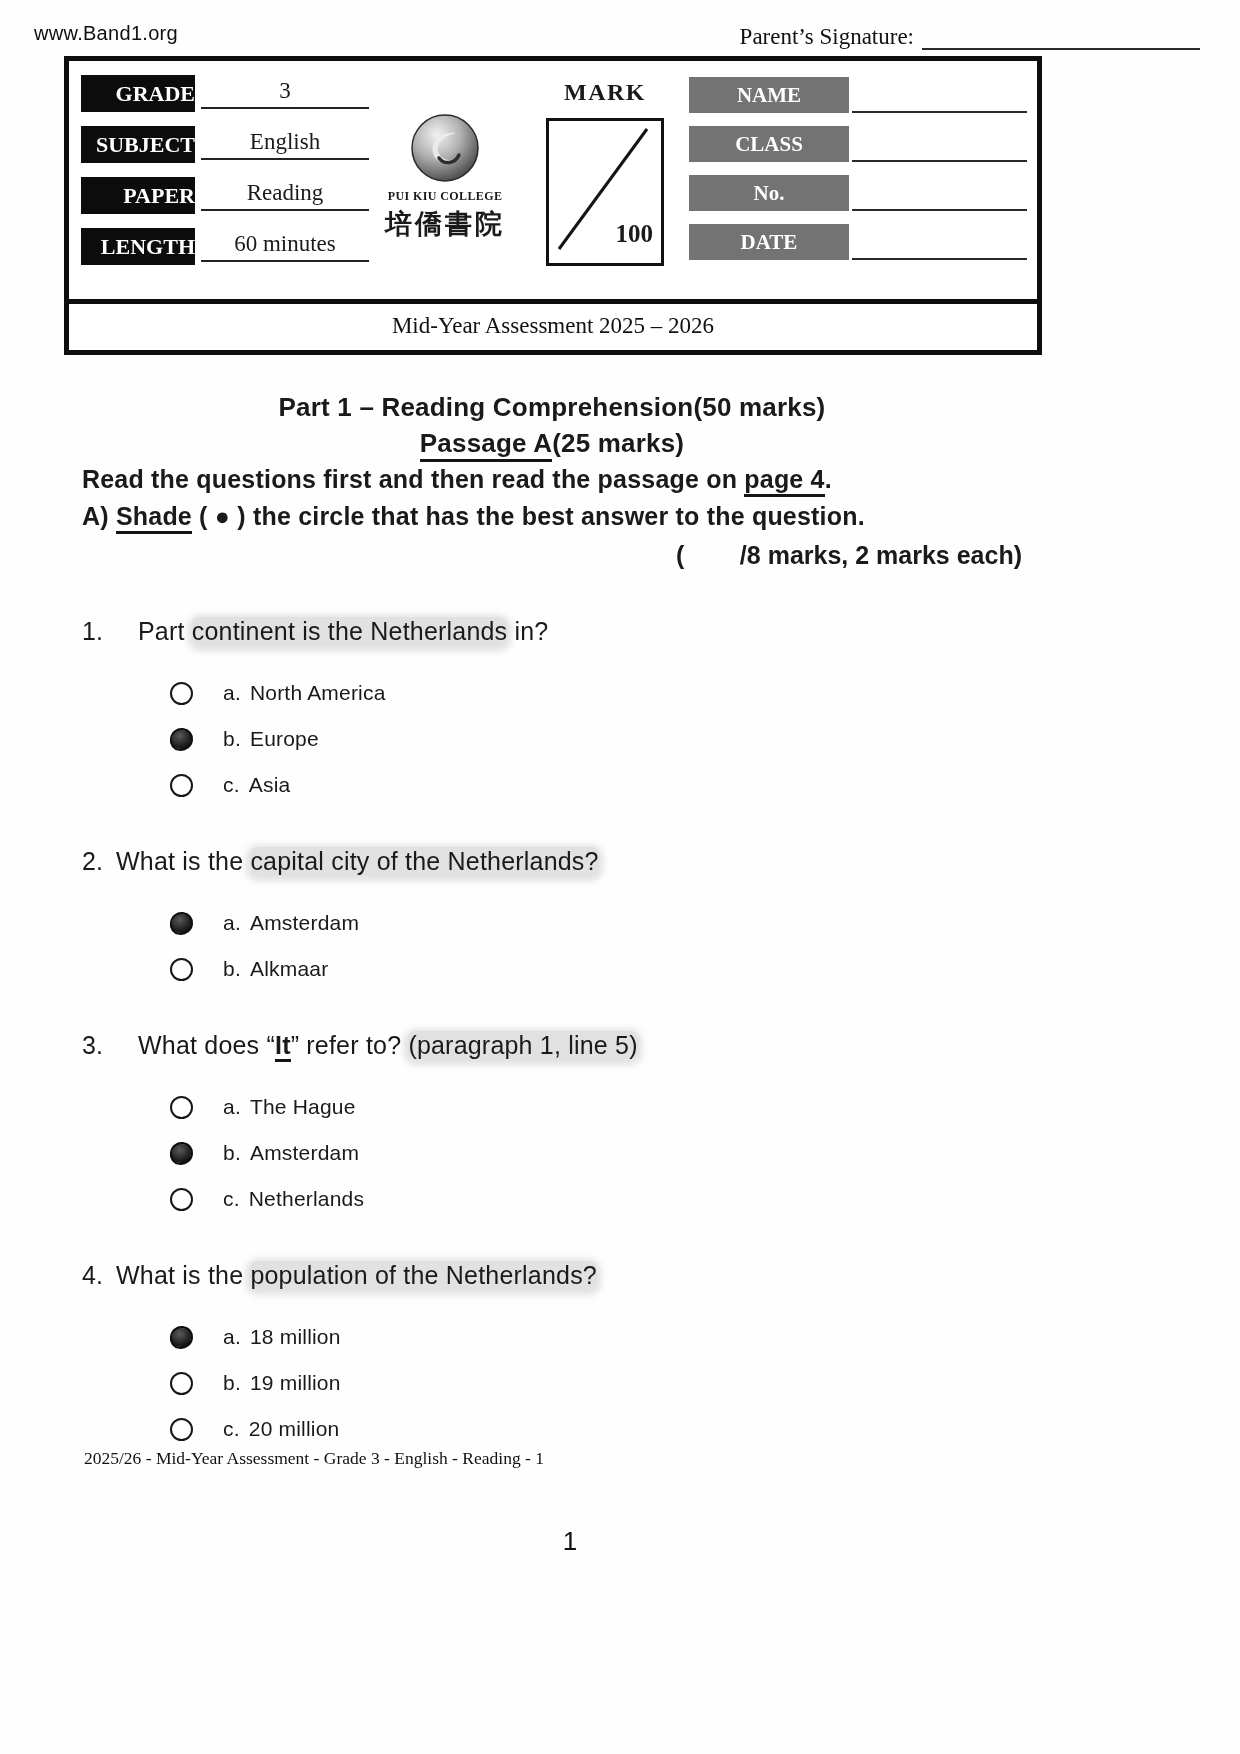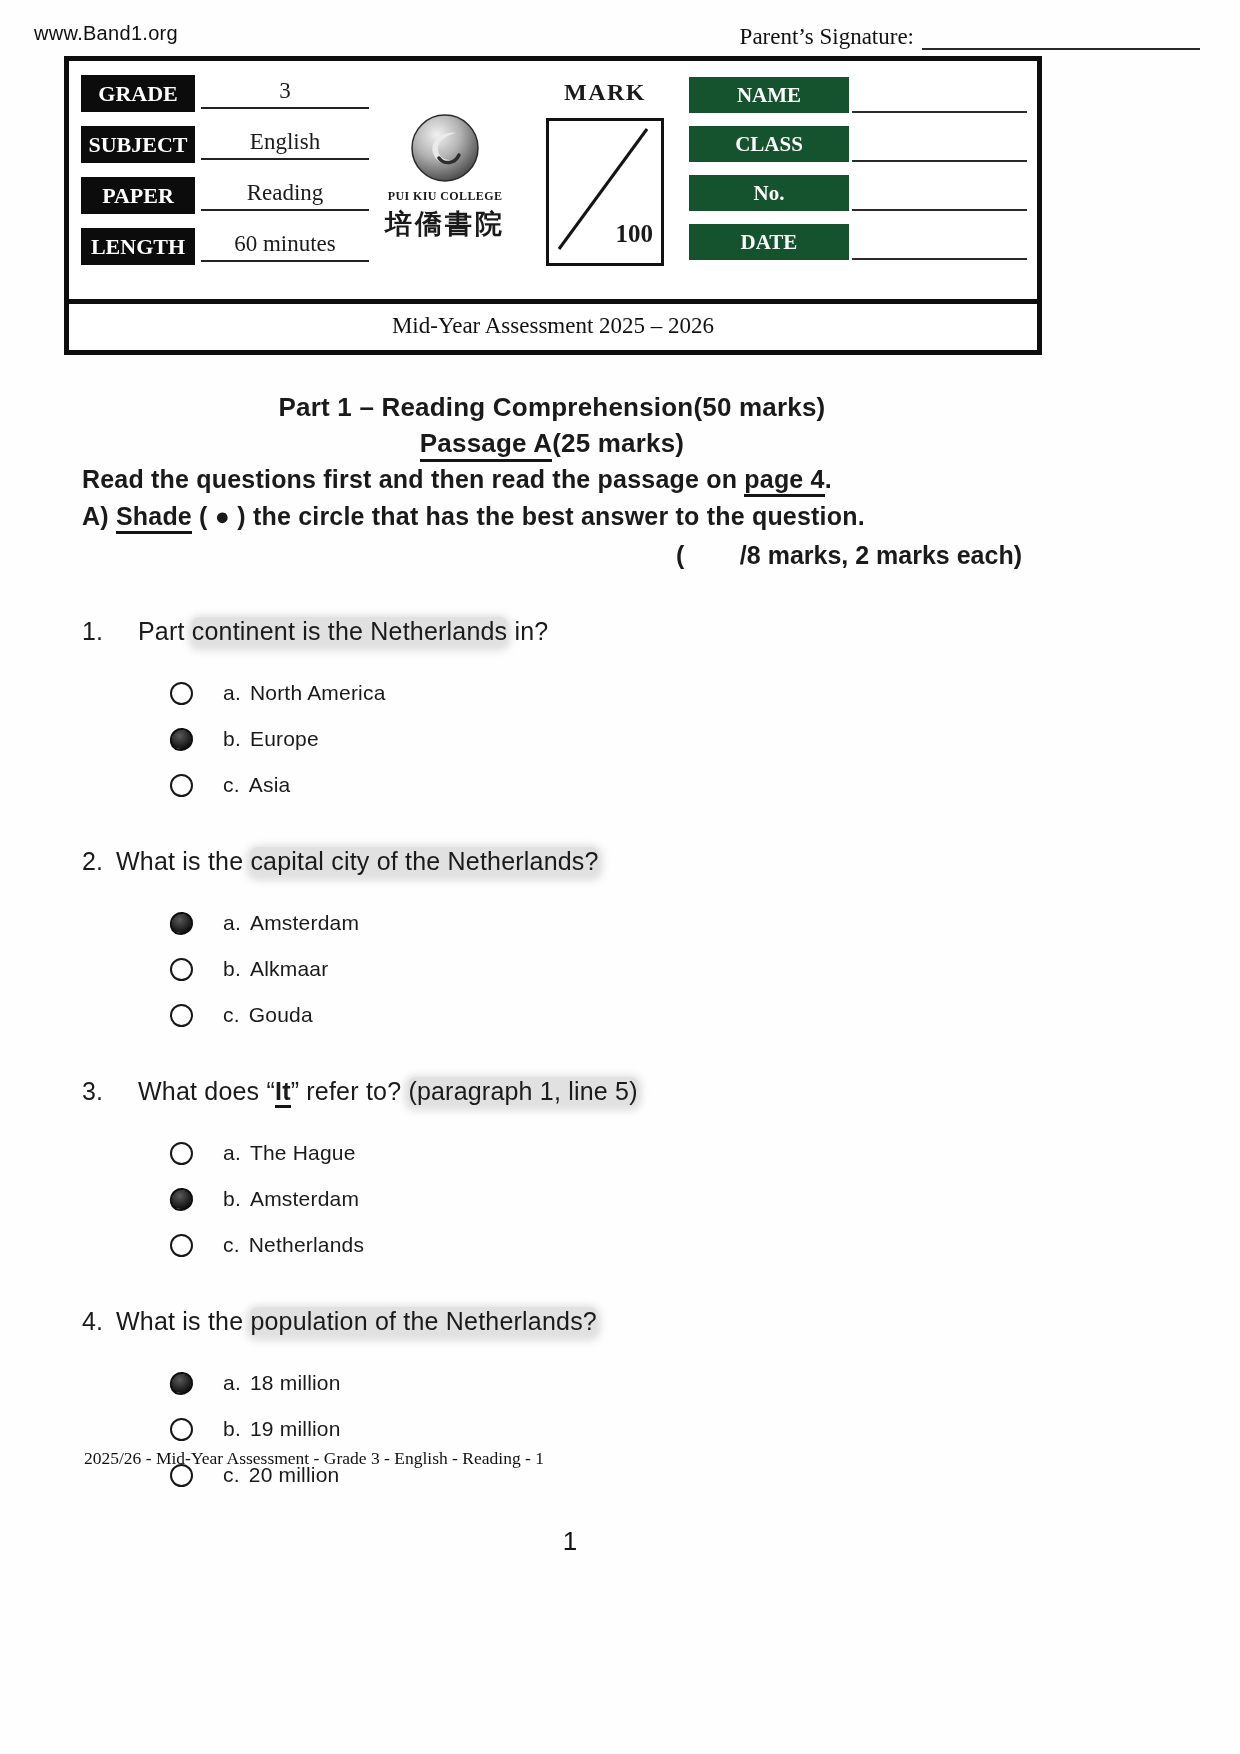--- a/index.html
+++ b/index.html
@@ -18,41 +18,41 @@
   .sig-line{display:inline-block;width:278px;border-bottom:2px solid #2a2a2a;
     height:24px;margin-left:8px;}
 
   
   .header-box{margin-left:64px;width:968px;border:5px solid #0e0e0e;background:#fff;}
   .header-main{display:flex;padding:12px 10px 14px 12px;min-height:212px;}
 
   .info-col{width:288px;display:flex;flex-direction:column;gap:14px;padding-top:2px;}
   .info-row{display:flex;align-items:center;}
   .info-label{background:#0c0c0c;color:#fff;font-family:"Liberation Serif", serif;
-    font-weight:bold;font-size:22px;width:114px;text-align:center;padding:6px 0 5px;}
+    font-weight:bold;font-size:22px;width:114px;text-align:right;padding:6px 0 5px;}
   .info-value{font-family:"Liberation Serif", serif;font-size:23px;flex:1;
     text-align:center;border-bottom:2px solid #222;padding-bottom:3px;margin-left:6px;}
 
   .logo-col{width:152px;text-align:center;padding-top:40px;}
   .logo-en{font-family:"Liberation Serif", serif;font-size:12px;font-weight:bold;
     letter-spacing:0.4px;margin-top:6px;white-space:nowrap;}
   .logo-zh{font-size:27px;font-weight:bold;margin-top:2px;
     font-family:"DejaVu Sans", sans-serif;letter-spacing:3px;}
 
   .mark-col{width:168px;text-align:center;}
   .mark-label{font-family:"Liberation Serif", serif;font-weight:bold;font-size:24px;
     letter-spacing:1.5px;margin-top:6px;}
   .mark-box{width:112px;height:142px;border:3px solid #111;margin:12px auto 0;
     position:relative;background:#fff;}
   .mark-total{position:absolute;right:8px;bottom:15px;
     font-family:"Liberation Serif", serif;font-weight:bold;font-size:25px;}
 
   .student-col{flex:1;display:flex;flex-direction:column;gap:11px;padding-top:2px;}
   .student-row{display:flex;align-items:flex-end;height:38px;}
-  .student-label{background:#14532d;color:#fff;font-family:"Liberation Serif", serif;
+  .student-label{background:#737373;color:#fff;font-family:"Liberation Serif", serif;
     font-weight:bold;font-size:21px;width:160px;text-align:center;padding:6px 0 5px;}
   .student-line{flex:1;border-bottom:2px solid #2a2a2a;height:36px;margin-left:3px;}
 
   .banner-row{border-top:5px solid #0e0e0e;text-align:center;
     font-family:"Liberation Serif", serif;font-size:23px;padding:9px 0 11px;color:#111;}
 
   
   .content{margin:34px 80px 0 82px;width:940px;}
   .flex-between{display:flex;justify-content:center;align-items:baseline;}
   .h-bold{font-size:26px;font-weight:bold;letter-spacing:0.2px;line-height:36px;}
@@ -216,24 +216,20 @@
       </div>
       <div class="options">
         <div class="option">
           <span class="bubble filled"></span>
           <span class="opt-text"><span class="opt-letter">a.</span><span>Amsterdam</span></span>
         </div>
         <div class="option">
           <span class="bubble"></span>
           <span class="opt-text"><span class="opt-letter">b.</span><span>Alkmaar</span></span>
         </div>
-        <div class="option">
-          <span class="bubble"></span>
-          <span class="opt-text"><span class="opt-letter">c.</span><span>Gouda</span></span>
-        </div>
       </div>
     </div>
 
     <div class="question q-gap-wide">
       <div class="q-line">
         <span class="q-num">3.</span>
         <span class="q-text"><span>What does “</span><span class="q-em">It</span><span>” refer to? </span><span class="hl">(paragraph 1, line 5)</span><span></span></span>
       </div>
       <div class="options">
         <div class="option">

